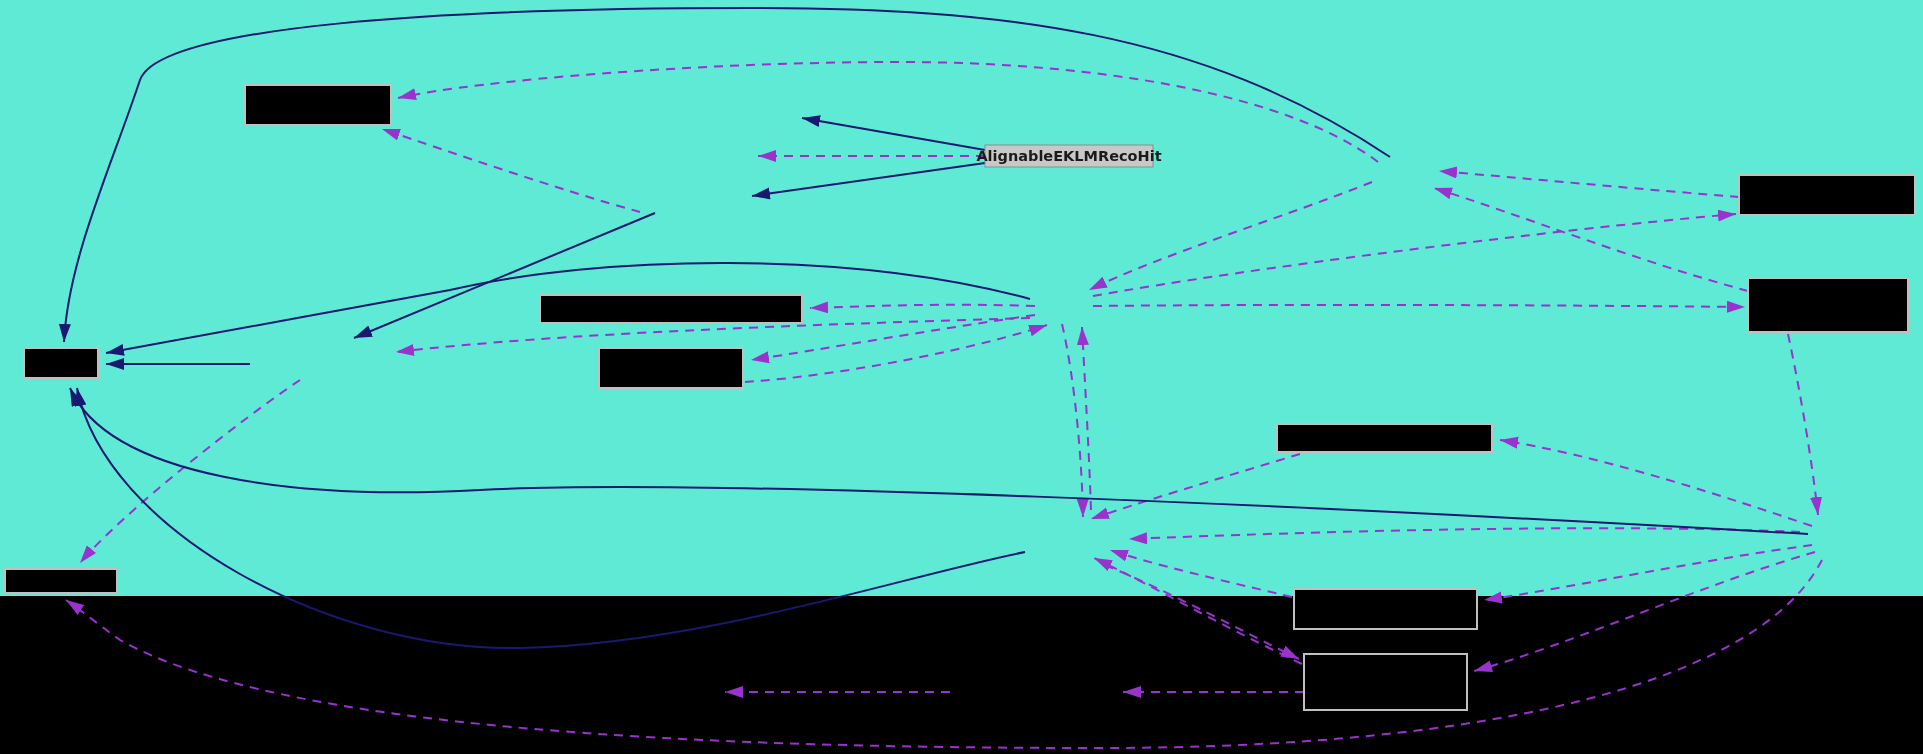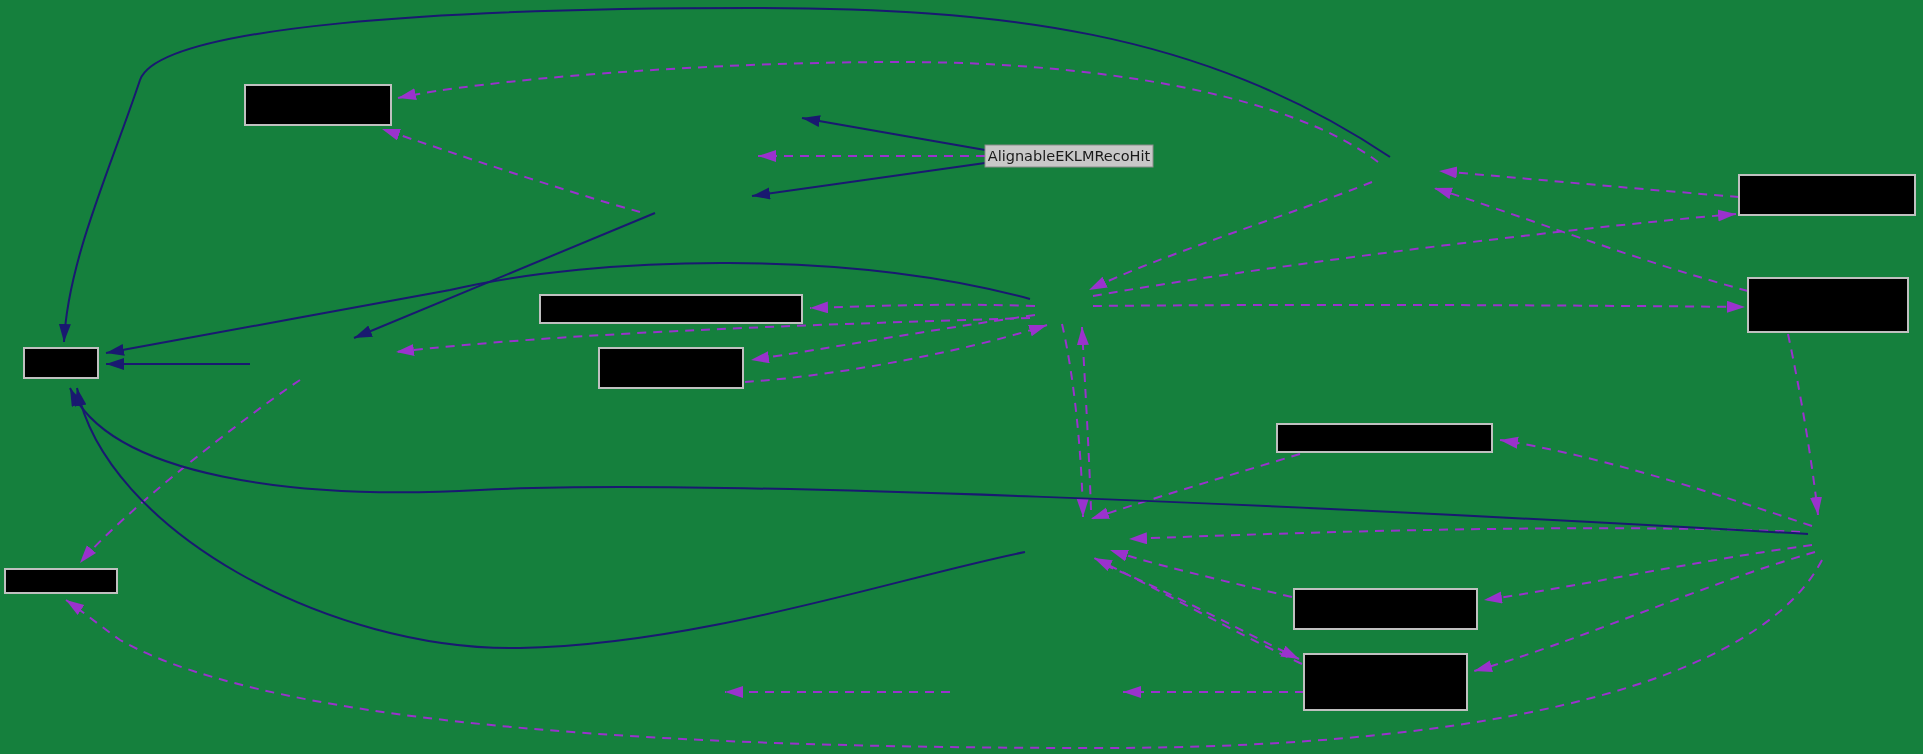--- a/index.html
+++ b/index.html
@@ -4,21 +4,21 @@
 <style>
   html, body {
     margin: 0;
     padding: 0;
     background: #000;
     width: 1923px;
     height: 754px;
     overflow: hidden;
     font-family: "DejaVu Sans", "Liberation Sans", sans-serif;
   }
-  .stage { position: relative; width: 1923px; height: 754px; background: #15803d; }
+  .stage { position: relative; width: 1923px; height: 596px; background: #5eead4; font-weight: bold; }
   svg { display: block; }
   .node-box { fill: #000000; stroke: #c0c0c0; stroke-width: 2; }
   .central-box { fill: #c8c8c8; stroke: #8c8c8c; stroke-width: 1; }
   .central-label { font-size: 14.5px; fill: #1a1a1a; text-anchor: middle; }
   .edge-inherit { fill: none; stroke: #191970; stroke-width: 2; }
   .edge-usage { fill: none; stroke: #9a32cd; stroke-width: 2; stroke-dasharray: 9 7; }
 </style>
 </head>
 <body>
 

